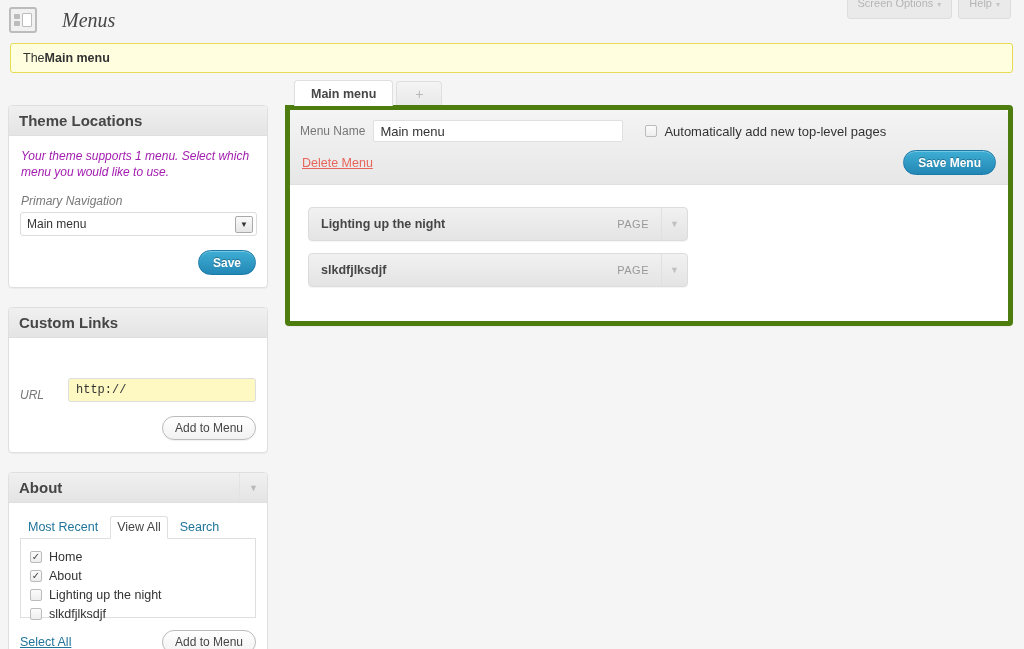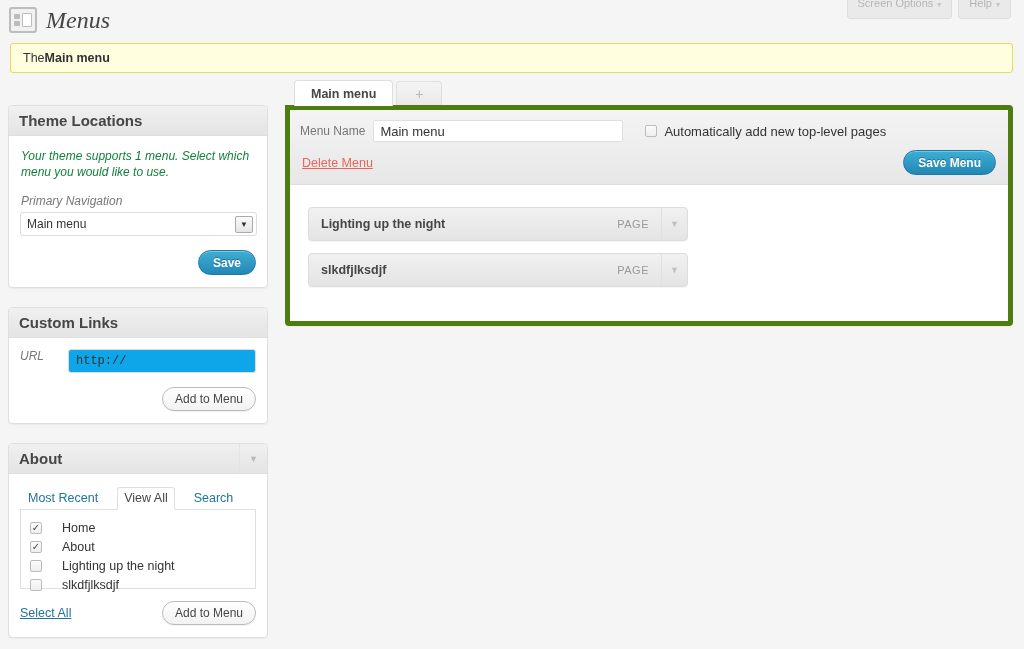--- a/index.html
+++ b/index.html
@@ -44,25 +44,25 @@
     border-radius: 3px;
     background: #f1f1f1;
     display: flex; align-items: center; justify-content: center;
     gap: 2px;
     padding: 3px;
   }
   .menus-icon .ic-left { display: flex; flex-direction: column; gap: 2px; width: 7px; }
   .menus-icon .ic-left i { display: block; height: 5px; background: #bcbcbc; border-radius: 1px; }
   .menus-icon .ic-right { width: 11px; height: 14px; background: #ffffff; border: 1px solid #bcbcbc; border-radius: 1px; }
   h1.page-title {
-    margin: 0;
+    margin: 16px;
     font-family: "Liberation Serif", serif;
     font-style: italic;
     font-weight: normal;
-    font-size: 24px;
+    font-size: 20px;
     color: #464646;
     letter-spacing: 0px;
   }
 
   
   .notice {
     position: absolute; left: 10px; top: 43px;
     width: 1003px; height: 30px;
     background: #ffffe0;
     border: 1px solid #e6db55;
@@ -99,21 +99,21 @@
     position: absolute; right: 0; top: 0;
     width: 28px; height: 29px;
     border-left: 1px solid #e3e3e3;
     display: flex; align-items: center; justify-content: center;
     color: #b8b8b8; font-size: 9px;
   }
   .mb-body { padding: 11px 11px 12px 11px; }
 
   .helptext {
     font-style: italic;
-    color: #15803d;
+    color: #a21caf;
     font-size: 12px;
     line-height: 16px;
     margin: 1px 0 14px 1px;
   }
   .field-label-it {
     font-style: italic; color: #777; font-size: 12px;
     margin: 0 0 4px 1px; display: block;
   }
 
   
@@ -150,54 +150,54 @@
     background: linear-gradient(to bottom,#ffffff,#f2f2f2);
     border: 1px solid #bbb;
     border-radius: 12px;
     color: #464646; font-size: 12px;
     box-shadow: 0 1px 1px rgba(0,0,0,0.06);
     cursor: pointer;
   }
   .right-align { display: flex; justify-content: flex-end; margin-top: 14px; }
 
   
-  .cl-row { display: flex; align-items: flex-start; margin-bottom: 9px; }
+  .cl-row { display: flex; align-items: flex-end; margin-bottom: 9px; margin-top: 29px; }
   .cl-row .cl-label {
     width: 48px; font-style: italic; color: #777; font-size: 12px;
   }
   .cl-input {
     flex: 1; height: 24px;
     border: 1px solid #ddd; border-radius: 3px;
-    background: #0ea5e9; padding: 0 7px;
+    background: #fef9c3; padding: 0 7px;
     font-size: 12px; color: #333;
     outline: none;
   }
   .cl-input.mono { font-family: "Liberation Mono", monospace; font-size: 12px; }
   .cl-input::placeholder { color: #a9a9a9; font-style: italic; font-family: "Liberation Sans", sans-serif; }
 
   
-  .ptabs { display: flex; align-items: flex-end; gap: 12px; margin: 1px 0 0 1px; }
+  .ptabs { display: flex; align-items: flex-end; gap: 5px; margin: 1px 0 0 1px; }
   .ptab {
     font-size: 12.5px; color: #21759b; padding: 3px 6px 4px 6px;
     border: 1px solid transparent; border-bottom: none; cursor: pointer;
   }
   .ptab.active {
     color: #464646; background: #fff;
     border: 1px solid #dfdfdf; border-bottom: 1px solid #fff;
     border-radius: 3px 3px 0 0;
     position: relative; top: 1px;
   }
   .pages-list {
     border: 1px solid #dfdfdf;
     background: #fff;
     padding: 8px 9px 9px 9px;
     margin-top: 0px;
     height: 80px;
   }
-  .page-item { display: flex; align-items: center; gap: 20px; height: 19px; font-size: 12.5px; color: #333; }
+  .page-item { display: flex; align-items: center; gap: 7px; height: 19px; font-size: 12.5px; color: #333; }
   .cbx {
     width: 12px; height: 12px;
     border: 1px solid #bbb; border-radius: 2px;
     background: linear-gradient(to bottom,#fbfbfb,#eee);
     display: inline-flex; align-items: center; justify-content: center;
     font-size: 10px; color: #444; line-height: 1;
   }
   .cbx.checked::after { content: "\2713"; font-size: 10px; color: #444; }
   .pages-foot { display: flex; align-items: center; justify-content: space-between; margin-top: 12px; }
   .link-blue { color: #21759b; text-decoration: underline; font-size: 12.5px; cursor: pointer; }

